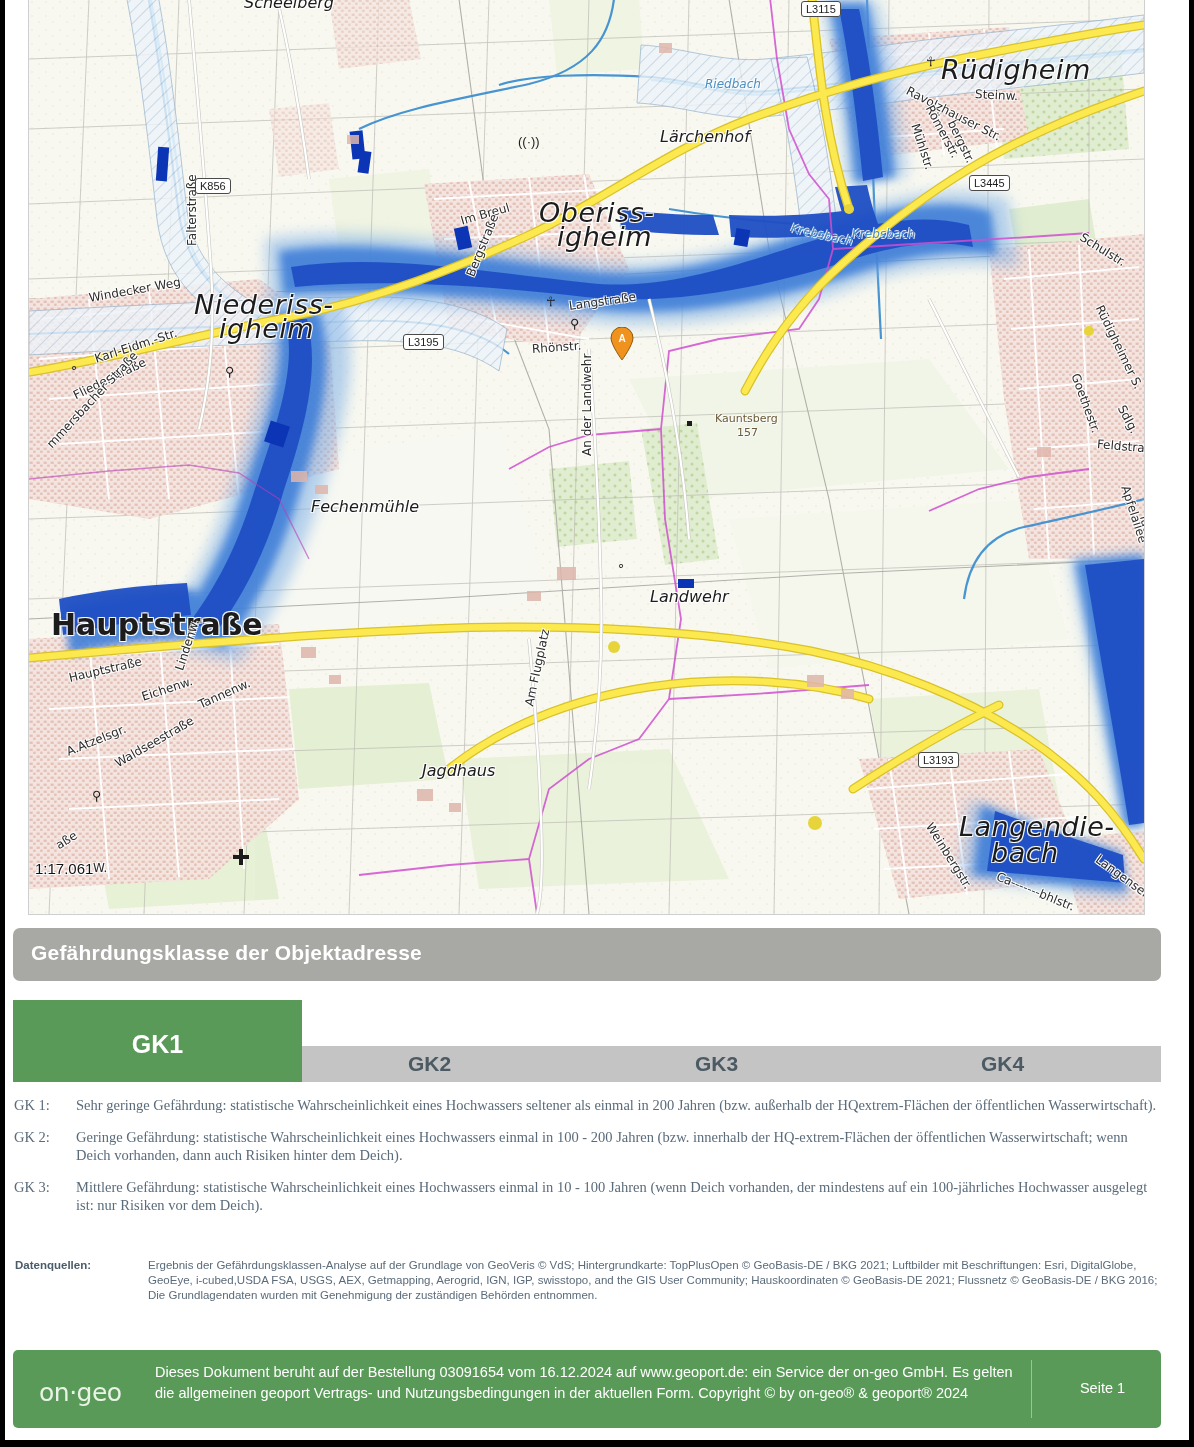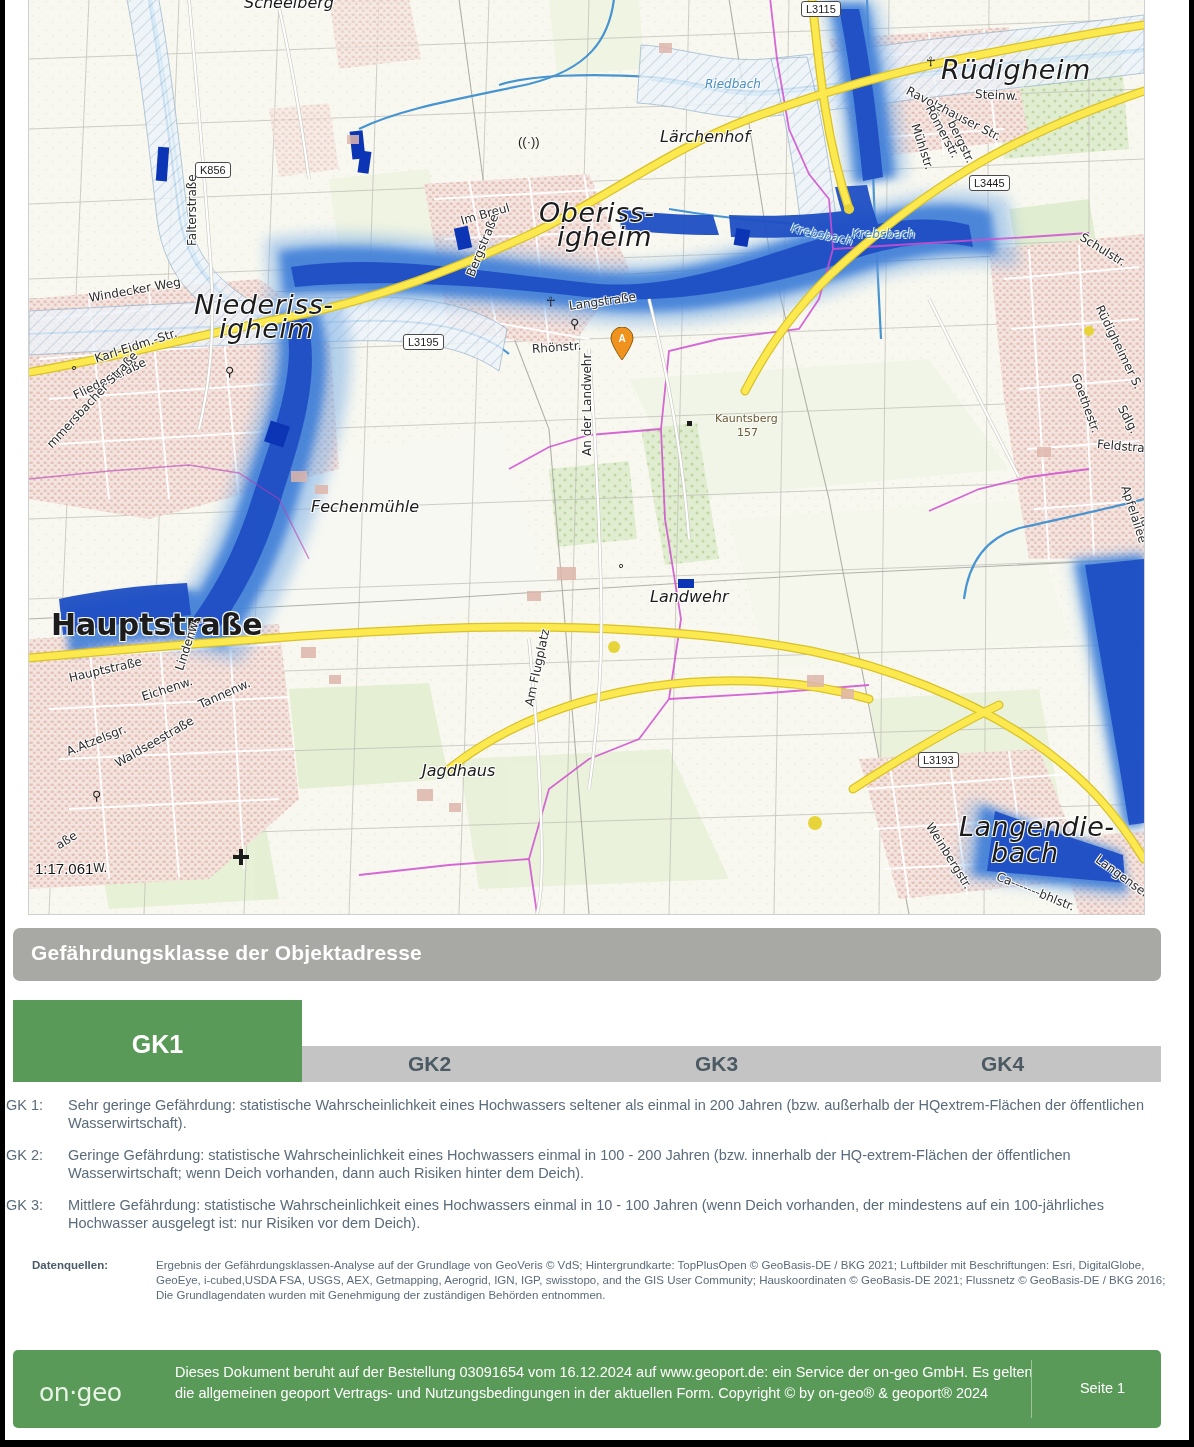--- a/index.html
+++ b/index.html
@@ -45,34 +45,34 @@
   #gk-header-title{position:absolute;left:18px;top:13px;font-size:21px;font-weight:700;color:#ffffff;
      letter-spacing:.2px;}
   #gk-bar-wrap{position:absolute;left:13px;top:1000px;width:1148px;height:82px;}
   #gk-inactive-bar{position:absolute;left:289px;top:46px;width:859px;height:36px;background:#c4c4c4;}
   .gk-inactive-label{position:absolute;top:52px;font-size:21px;font-weight:700;color:#4b5a63;}
   #gk-active-bar{position:absolute;left:0;top:0;width:289px;height:82px;background:#5a9a58;}
   #gk-active-label{position:absolute;left:0;top:30px;width:289px;text-align:center;
      font-size:25px;font-weight:700;color:#ffffff;}
 
   
-  #legend{position:absolute;left:6px;top:1096px;width:1150px;}
+  #legend{position:absolute;left:14px;top:1096px;width:1150px;font-family:Liberation Serif, serif;}
   .legend-row{display:flex;margin-bottom:14px;}
   .legend-key{width:62px;flex:0 0 62px;font-size:14.5px;color:#5a6b7a;line-height:18px;}
   .legend-text{flex:1;font-size:14.5px;color:#5a6b7a;line-height:18px;}
 
-  #sources{position:absolute;left:32px;top:1258px;width:1150px;display:flex;}
+  #sources{position:absolute;left:15px;top:1258px;width:1150px;display:flex;gap:9px;}
   #sources-key{width:124px;flex:0 0 124px;font-size:11.5px;font-weight:700;color:#4a5b6a;line-height:15px;}
   #sources-text{flex:1;font-size:11.5px;color:#5a6b7a;line-height:15px;}
 
   
   #footer{position:absolute;left:13px;top:1350px;width:1148px;height:78px;background:#5a9a58;border-radius:5px;}
   #footer-logo{position:absolute;left:26px;top:28px;font-size:25px;color:#e9f3e6;
      font-family:"DejaVu Sans",sans-serif;letter-spacing:-.5px;}
-  #footer-text{position:absolute;left:142px;top:12px;width:880px;font-size:14.5px;color:#ffffff;line-height:21px;margin-left:20px;}
+  #footer-text{position:absolute;left:142px;top:12px;width:880px;font-size:14.5px;color:#ffffff;line-height:21px;}
   #footer-divider{position:absolute;left:1018px;top:10px;width:1px;height:58px;background:#9cc39a;}
   #footer-page{position:absolute;left:1018px;top:30px;width:143px;text-align:center;font-size:14.5px;color:#ffffff;}
 </style>
 </head>
 <body>
 
 <div id="page-frame">
   <div id="frame-left"></div>
   <div id="frame-right"></div>
   <div id="frame-bottom"></div>
@@ -367,21 +367,21 @@
         <div class="maplabel street" style="left: 1114px; top: 508px; transform: rotate(74deg); transform-origin: left center;">Taunusstr.</div>
         <div class="maplabel street" style="left: 900px; top: 818px; transform: rotate(58deg); transform-origin: left center;">Weinbergstr.</div>
         <div class="maplabel street" style="left: 1068px; top: 852px; transform: rotate(36deg); transform-origin: left center;">Langensel.str.</div>
         <div class="maplabel street" style="left: 968px; top: 870px; transform: rotate(22deg); transform-origin: left center;">Ca-------bhlstr.</div>
         <div class="maplabel water-label" style="left: 676px; top: 78px;">Riedbach</div>
         <div class="maplabel water-label" style="left: 762px; top: 222px; transform: rotate(12deg); transform-origin: left center;">Krebsbach</div>
         <div class="maplabel water-label" style="left: 823px; top: 228px;">Krebsbach</div>
         <div class="maplabel hill-label" style="left: 686px; top: 413px;">Kauntsberg</div>
         <div class="maplabel hill-label" style="left: 708px; top: 427px;">157</div>
         <div class="shield" style="left: 772px; top: 2px;">L3115</div>
-        <div class="shield" style="left: 166px; top: 163px;">K856</div>
+        <div class="shield" style="left: 166px; top: 179px;">K856</div>
         <div class="shield" style="left: 374px; top: 292px; margin-top: 43px;">L3195</div>
         <div class="shield" style="left: 940px; top: 176px;">L3445</div>
         <div class="shield" style="left: 889px; top: 753px;">L3193</div>
         <div class="poi" style="left: 517px; top: 296px;">☥</div>
         <div class="poi" style="left: 541px; top: 318px;">⚲</div>
         <div class="poi" style="left: 196px; top: 366px;">⚲</div>
         <div class="poi" style="left: 63px; top: 790px;">⚲</div>
         <div class="poi" style="left: 897px; top: 56px;">☥</div>
         <div class="poi" style="left: 489px; top: 136px;">((·))</div>
         <div class="poi" style="left: 41px; top: 362px;">∘</div>

